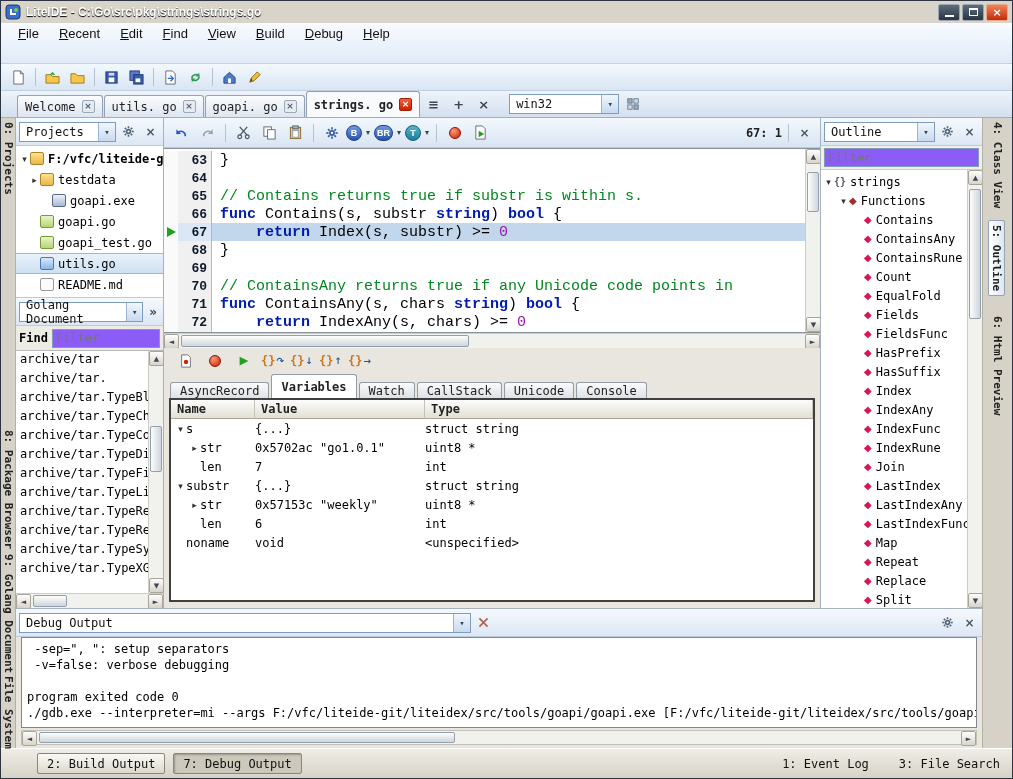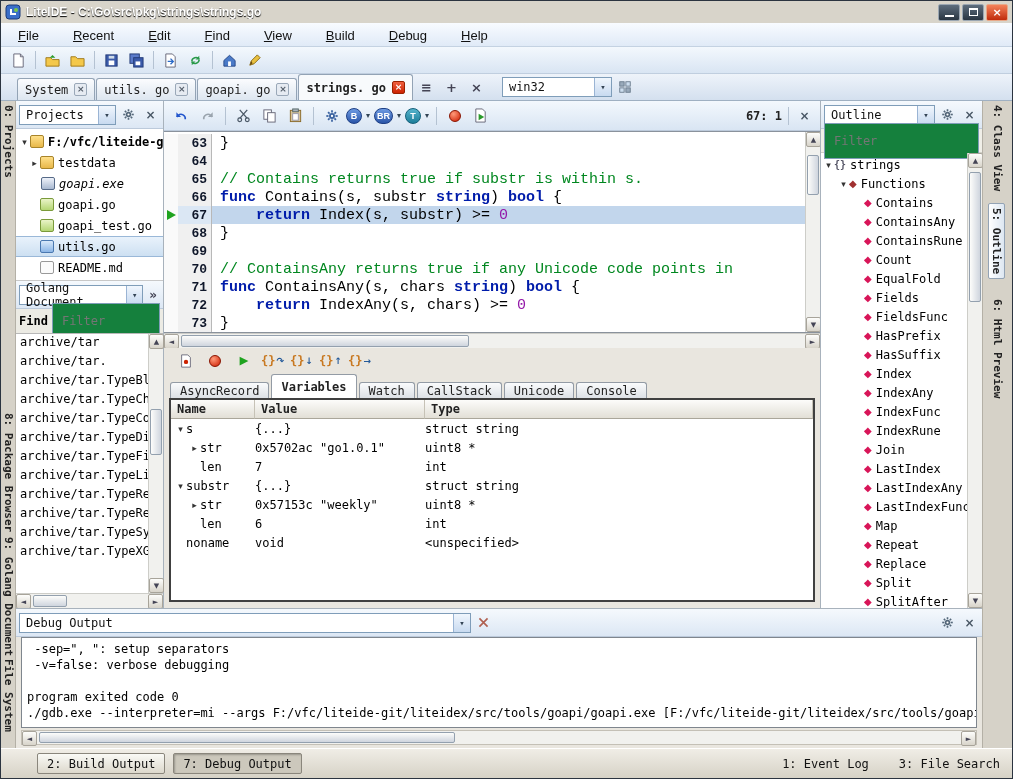--- a/index.html
+++ b/index.html
@@ -12,21 +12,21 @@
   .title-text{font:bold 12px "Liberation Sans",sans-serif;text-shadow:0 1px 1px #000;flex:1;white-space:nowrap;overflow:hidden}
   .app-icon{width:16px;height:16px;flex:none}
   .winbtns{display:flex;gap:2px;flex:none}
   .winbtn{width:22px;height:17px;border:1px solid #9aa6b2;border-radius:2px;display:flex;align-items:center;justify-content:center;
     background:linear-gradient(#5d6d7d,#2a3642);color:#fff;font:bold 11px "DejaVu Sans",sans-serif;cursor:default}
   .winbtn.close{background:linear-gradient(#f4825a,#c02c0c);border-color:#e8a888}
   .glyph-min{display:inline-block;width:9px;height:2px;background:#fff;margin-top:7px}
   .glyph-max{display:inline-block;width:9px;height:8px;border:1px solid #fff;border-top-width:2px}
 
   
-  .menubar{height:24px;flex:none;display:flex;align-items:flex-end;padding-left:8px;gap:16px;
+  .menubar{height:41px;flex:none;display:flex;align-items:flex-start;padding-left:8px;gap:2px;
     background:linear-gradient(#f8fbff,#e0eaf7);border-bottom:1px solid #c4d2e2}
   .menu-item{padding:3px 9px;font:13px "Liberation Sans",sans-serif;color:#111}
 
   
   .toolbar{height:27px;flex:none;display:flex;align-items:center;gap:2px;padding:0 6px;
     background:linear-gradient(#f3f8fd,#d9e5f3);border-bottom:1px solid #c0cedf}
   .tbtn{width:23px;height:23px;display:flex;align-items:center;justify-content:center;border-radius:2px}
   .sep{width:1px;height:18px;background:#b4c2d2;margin:0 3px;flex:none}
 
   
@@ -82,21 +82,21 @@
   .fi{width:14px;height:13px;margin-right:4px;flex:none;border:1px solid #8a8a8a;border-radius:2px}
   .fi.folder-open,.fi.folder{background:linear-gradient(#ffe08a,#e8b84a);border-color:#a8842a}
   .fi.exe{background:linear-gradient(#eef2fa,#a8b8d0);border-color:#566a88}
   .fi.go-file{background:linear-gradient(#eaf4c8,#b4d674);border-color:#7a9a3a}
   .fi.go-file-blue{background:linear-gradient(#d8e8fa,#8cb6e6);border-color:#4a78b0}
   .fi.text-file{background:#fbfbfb;border-color:#999}
   .doc-head .combo{flex:1;min-width:0}
   .chev{font:bold 12px "DejaVu Sans",sans-serif;color:#445;padding:0 3px}
   .find-row{height:24px;flex:none;display:flex;align-items:center;gap:4px;padding:0 3px;background:#ecebe4}
   .find-label{font:bold 12px "DejaVu Sans Mono",monospace}
-  .txt{flex:1;min-width:0;height:36px;border:1px solid #7f9db9;background:#15803d;font:12px "DejaVu Sans Mono",monospace;padding:0 9px}
+  .txt{flex:1;min-width:0;height:19px;border:1px solid #7f9db9;background:#8b5cf6;font:12px "DejaVu Sans Mono",monospace;padding:0 3px}
   .doc-list-wrap{flex:1;display:flex;min-height:0;background:#fff;border-top:1px solid #b8b8b8}
   .doc-list{flex:1;overflow:hidden;padding-top:1px}
   .list-item{height:19px;line-height:19px;padding-left:4px;font:12px "DejaVu Sans Mono",monospace;white-space:nowrap;overflow:hidden}
 
   
   .sb-v{width:15px;flex:none;background:#f1f1ee;border-left:1px solid #cdcdc8;display:flex;flex-direction:column}
   .sb-h{height:15px;flex:none;background:#f1f1ee;border-top:1px solid #cdcdc8;display:flex;align-items:stretch}
   .sb-btn{flex:none;width:15px;height:15px;display:flex;align-items:center;justify-content:center;
     background:linear-gradient(#fdfdfb,#d8d4ca);border:1px solid #a8a49a;font:7px "DejaVu Sans",sans-serif;color:#445;border-radius:2px}
   .sb-track{flex:1;position:relative}
@@ -269,21 +269,21 @@
         <svg viewBox="0 0 16 16" width="15" height="15">
           <path d="M3 13l1.5-4.5L11 2l3 3-6.5 6.5z" fill="#e8c040" stroke="#8a6a10"></path>
           <path d="M3 13l1.5-4.5L6 11z" fill="#6a4a10"></path>
         </svg>
       </span>
   </div>
 
   <div class="tabbar">
     <div class="tabs">
         <div class="doc-tab">
-          <span class="tab-label">System</span>
+          <span class="tab-label">Welcome</span>
           <span class="tab-close">×</span>
         </div>
         <div class="doc-tab">
           <span class="tab-label">utils. go</span>
           <span class="tab-close">×</span>
         </div>
         <div class="doc-tab">
           <span class="tab-label">goapi. go</span>
           <span class="tab-close">×</span>
         </div>
@@ -349,21 +349,21 @@
               <div class="tree-row" style="padding-left: 3px;">
                 <span class="expander">▾</span>
                 <span class="fi folder-open"></span>
                 <span class="tree-label" style="font-weight: bold;">F:/vfc/liteide-git</span>
               </div>
               <div class="tree-row" style="padding-left: 13px;">
                 <span class="expander">▸</span>
                 <span class="fi folder"></span>
                 <span class="tree-label">testdata</span>
               </div>
-              <div class="tree-row" style="padding-left: 14px; font-style: italic;">
+              <div class="tree-row" style="padding-left: 25px;">
                 <span class="expander"></span>
                 <span class="fi exe"></span>
                 <span class="tree-label">goapi.exe</span>
               </div>
               <div class="tree-row" style="padding-left: 13px;">
                 <span class="expander"></span>
                 <span class="fi go-file"></span>
                 <span class="tree-label">goapi.go</span>
               </div>
               <div class="tree-row" style="padding-left: 13px;">

